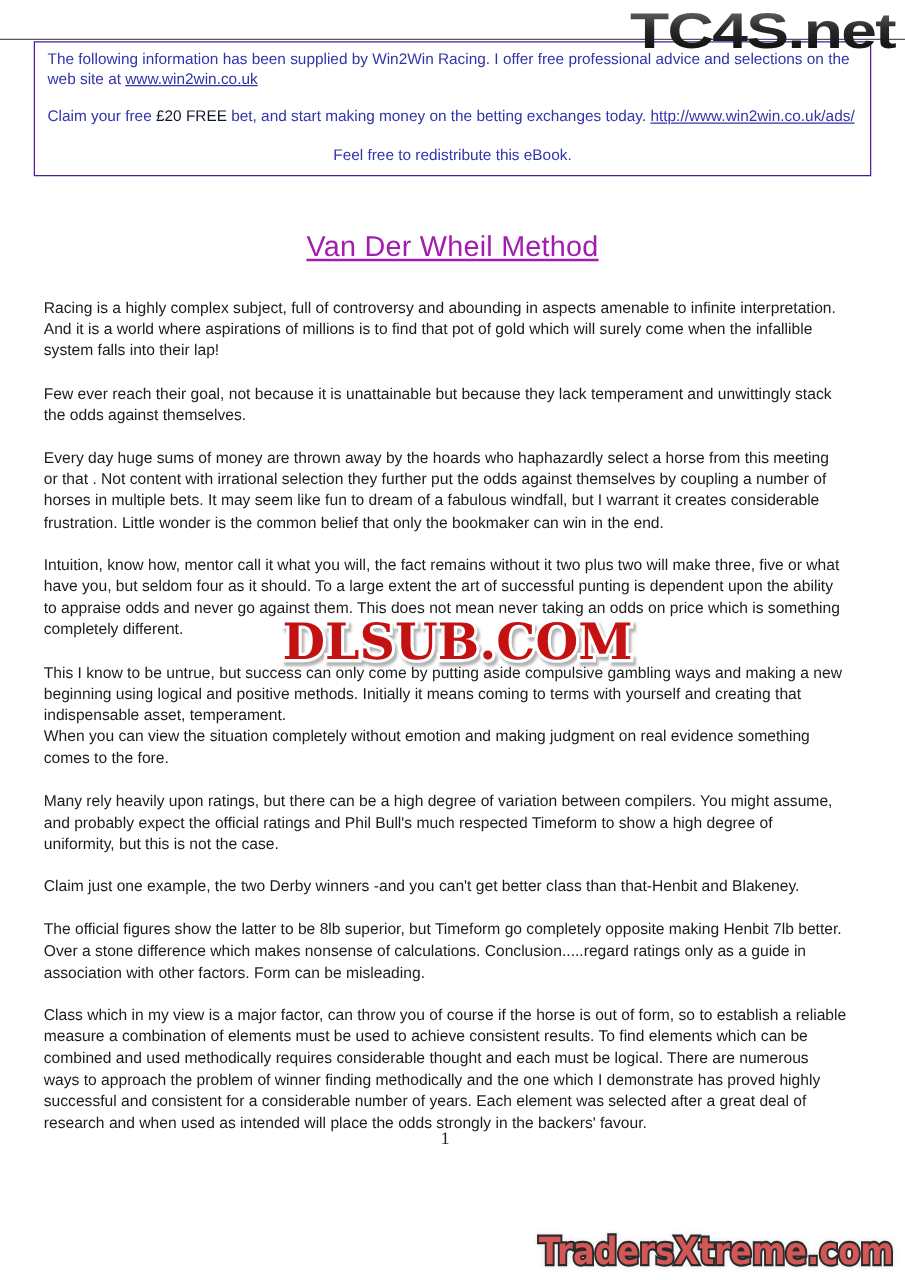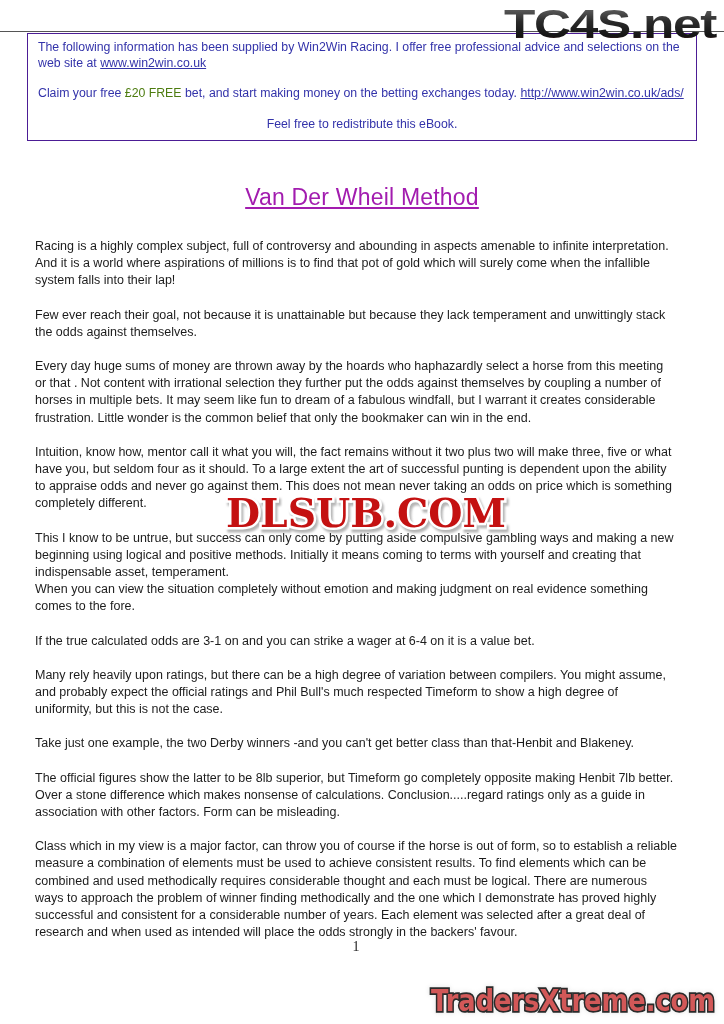--- a/index.html
+++ b/index.html
@@ -22,21 +22,21 @@
     position:absolute;top:33px;left:27px;width:648px;
     border:1px solid #4c1d95;
     padding:6px 10px 8px 10px;
     font-size:12.3px;line-height:15.5px;
     color:#3333aa;
     z-index:1;
   }
   .info-box p{margin:0 0 15px 0;}
   .info-box p:last-child{margin-bottom:0;text-align:center;}
   .info-box a{color:#3333aa;text-decoration:underline;cursor:pointer;}
-  .red-text{color:#4d7c0f;}
+  .red-text{color:#0f172a;}
   sup{font-size:0.62em;}
   .doc-title{
     margin:0;
     position:absolute;top:184px;left:0;width:724px;
     text-align:center;
     font-size:23px;font-weight:400;letter-spacing:0.2px;
     color:#a21caf;
   }
   .doc-title span{text-decoration:underline;}
   .body-text{
@@ -102,23 +102,22 @@
 
   <h1 class="doc-title"><span>Van Der Wheil Method</span></h1>
 
   <div class="body-text">
     <p class="para">Racing is a highly complex subject, full of controversy and abounding in aspects amenable to infinite interpretation. And it is a world where aspirations of millions is to find that pot of gold which will surely come when the infallible system falls into their lap!</p>
     <p class="para">Few ever reach their goal, not because it is unattainable but because they lack temperament and unwittingly stack the odds against themselves.</p>
     <p class="para">Every day huge sums of money are thrown away by the hoards who haphazardly select a horse from this meeting or that .  Not content with irrational selection they further put the odds against themselves by coupling a number of horses in multiple bets. It may seem like fun to dream of a fabulous windfall, but I warrant it creates considerable frustration. Little wonder is the common belief that only the bookmaker can win in the end.</p>
     <p class="para">Intuition, know how, mentor call it what you will, the fact remains without it two plus two will make three, five or what have you, but seldom four as it should.  To a large extent the art of successful punting is dependent upon the ability to appraise odds and never go against them.  This does not mean never taking an odds on price which is something completely different.</p>
     <p class="para">This I know to be untrue, but success can only come by putting aside compulsive gambling ways and making a new beginning using logical and positive methods. Initially it means coming to terms with yourself and creating that indispensable asset, temperament.
 When you can view the situation completely without emotion and making judgment on real evidence something comes to the fore.</p>
-    <p class="para">If the true calculated odds are 3-1 on and you can strike a wager at 6-4 on it is a value bet.</p>
     <p class="para">Many rely heavily upon ratings, but there can be a high degree of variation between compilers. You might assume, and probably expect the official ratings and Phil Bull's much respected Timeform to show a high degree of uniformity, but this is not the case.</p>
-    <p class="para">Take just one example, the two Derby winners -and you can't get better class than that-Henbit and Blakeney.</p>
+    <p class="para">Claim just one example, the two Derby winners -and you can't get better class than that-Henbit and Blakeney.</p>
     <p class="para">The official figures show the latter to be 8lb superior, but Timeform go completely opposite making Henbit 7lb better. Over a stone difference which makes nonsense of calculations.  Conclusion.....regard ratings only as a guide in association with other factors. Form can be misleading.</p>
     <p class="para" style="margin-bottom:0;">Class which in my view is a major factor, can throw you of course if the horse is out of form, so to establish a reliable measure a combination of elements must be used to achieve consistent results. To find elements which can be combined and used methodically requires considerable thought and each must be logical. There are numerous ways to approach the problem of winner finding methodically and the one which I demonstrate has proved highly successful and consistent for a considerable number of years. Each element was selected after a great deal of research and when used as intended will place the odds strongly in the backers' favour.</p>
     <div class="page-number">1</div>
   </div>
 
   <svg class="watermark" width="290" height="52" viewBox="0 0 290 52" style="filter:drop-shadow(2px 3px 1px rgba(120,120,120,0.55));">
     <text class="wm-text" x="4" y="40" font-size="40" fill="#c41111" stroke="#ffffff" stroke-width="5" textLength="280" lengthAdjust="spacingAndGlyphs">DLSUB.COM</text>
   </svg>
 
   <svg class="traders-logo" width="292" height="42" viewBox="0 0 292 42" style="filter:drop-shadow(0 0 2px #ffffff) drop-shadow(0 0 1px #dddddd);">

